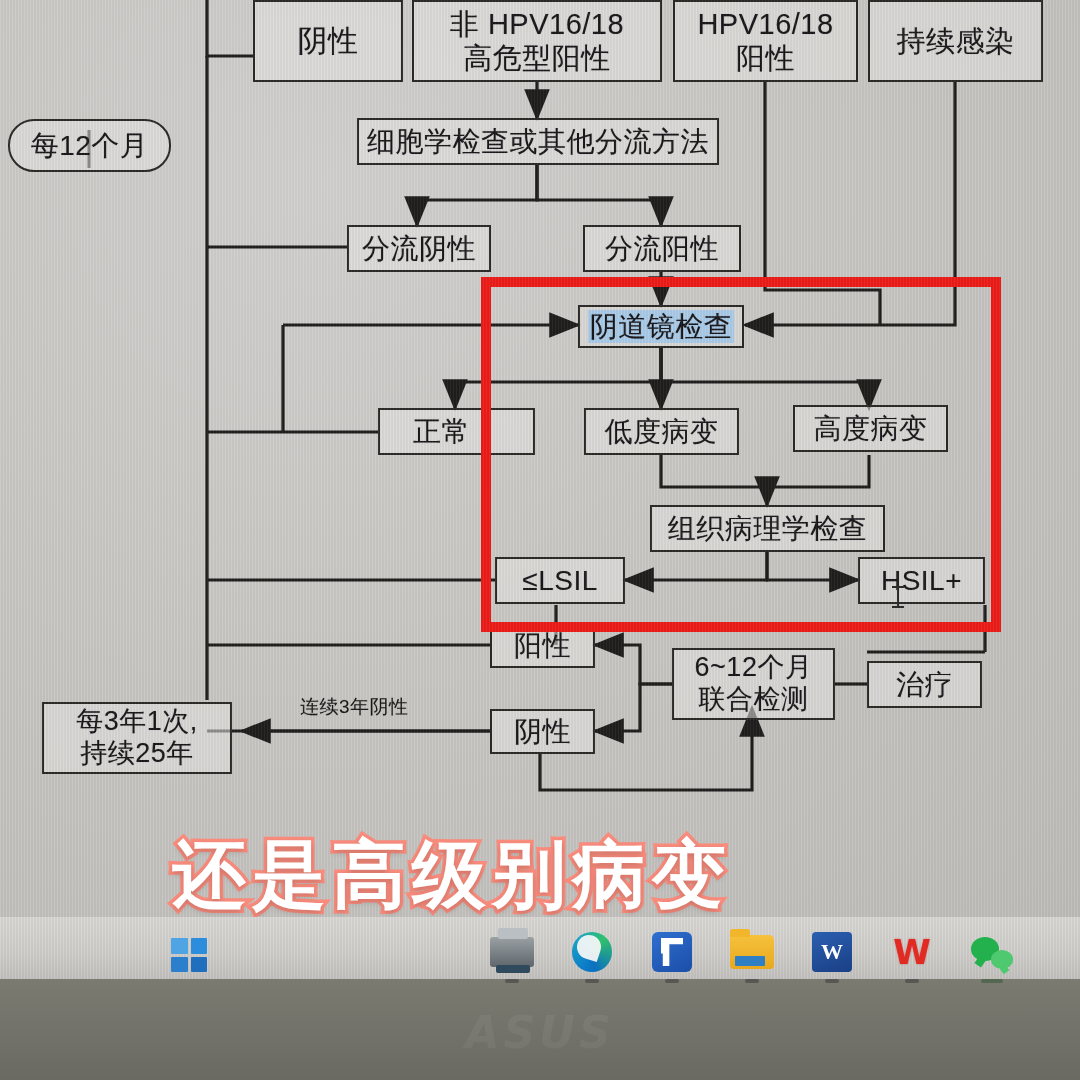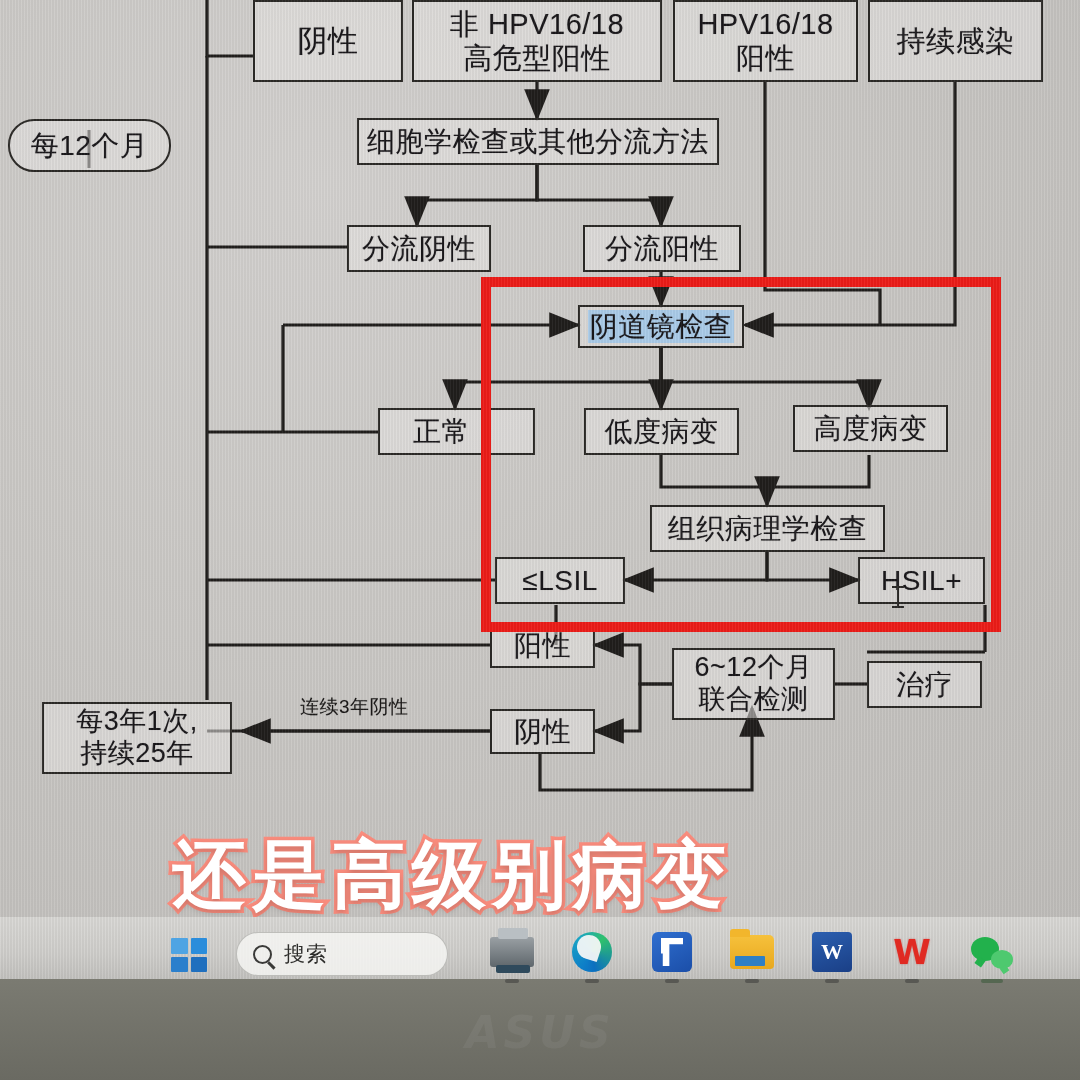--- a/index.html
+++ b/index.html
@@ -315,24 +315,20 @@
 
   <div class="taskbar"></div>
 
   <div class="tb-start">
     <i></i>
       <i></i>
       <i></i>
       <i></i>
   </div>
 
-  <div class="tb-search">
-    <span class="mag"></span>
-    <span class="ph">搜索</span>
-  </div>
 
   <div class="tb-icons">
 
     <div class="tb-icon">
       <span class="ic-printer"></span>
         <span class="dot"></span>
     </div>
 
     <div class="tb-icon">
       <span class="ic-edge"></span>

